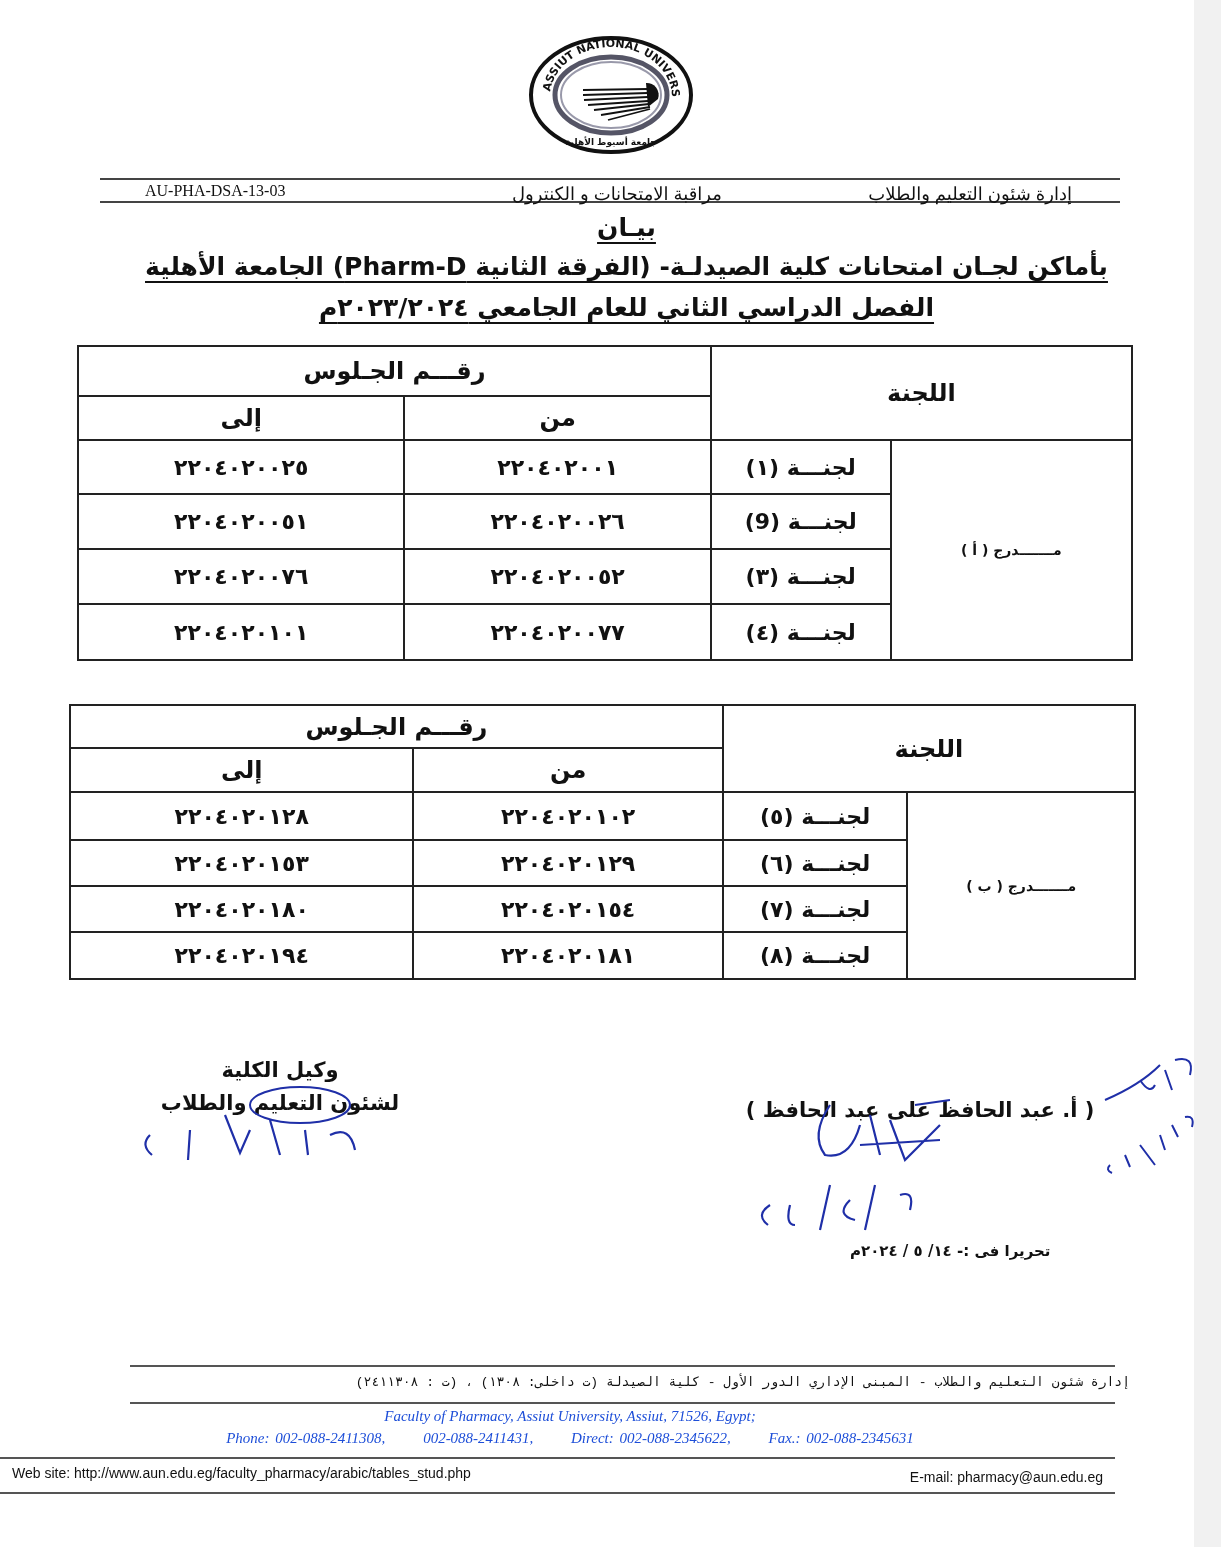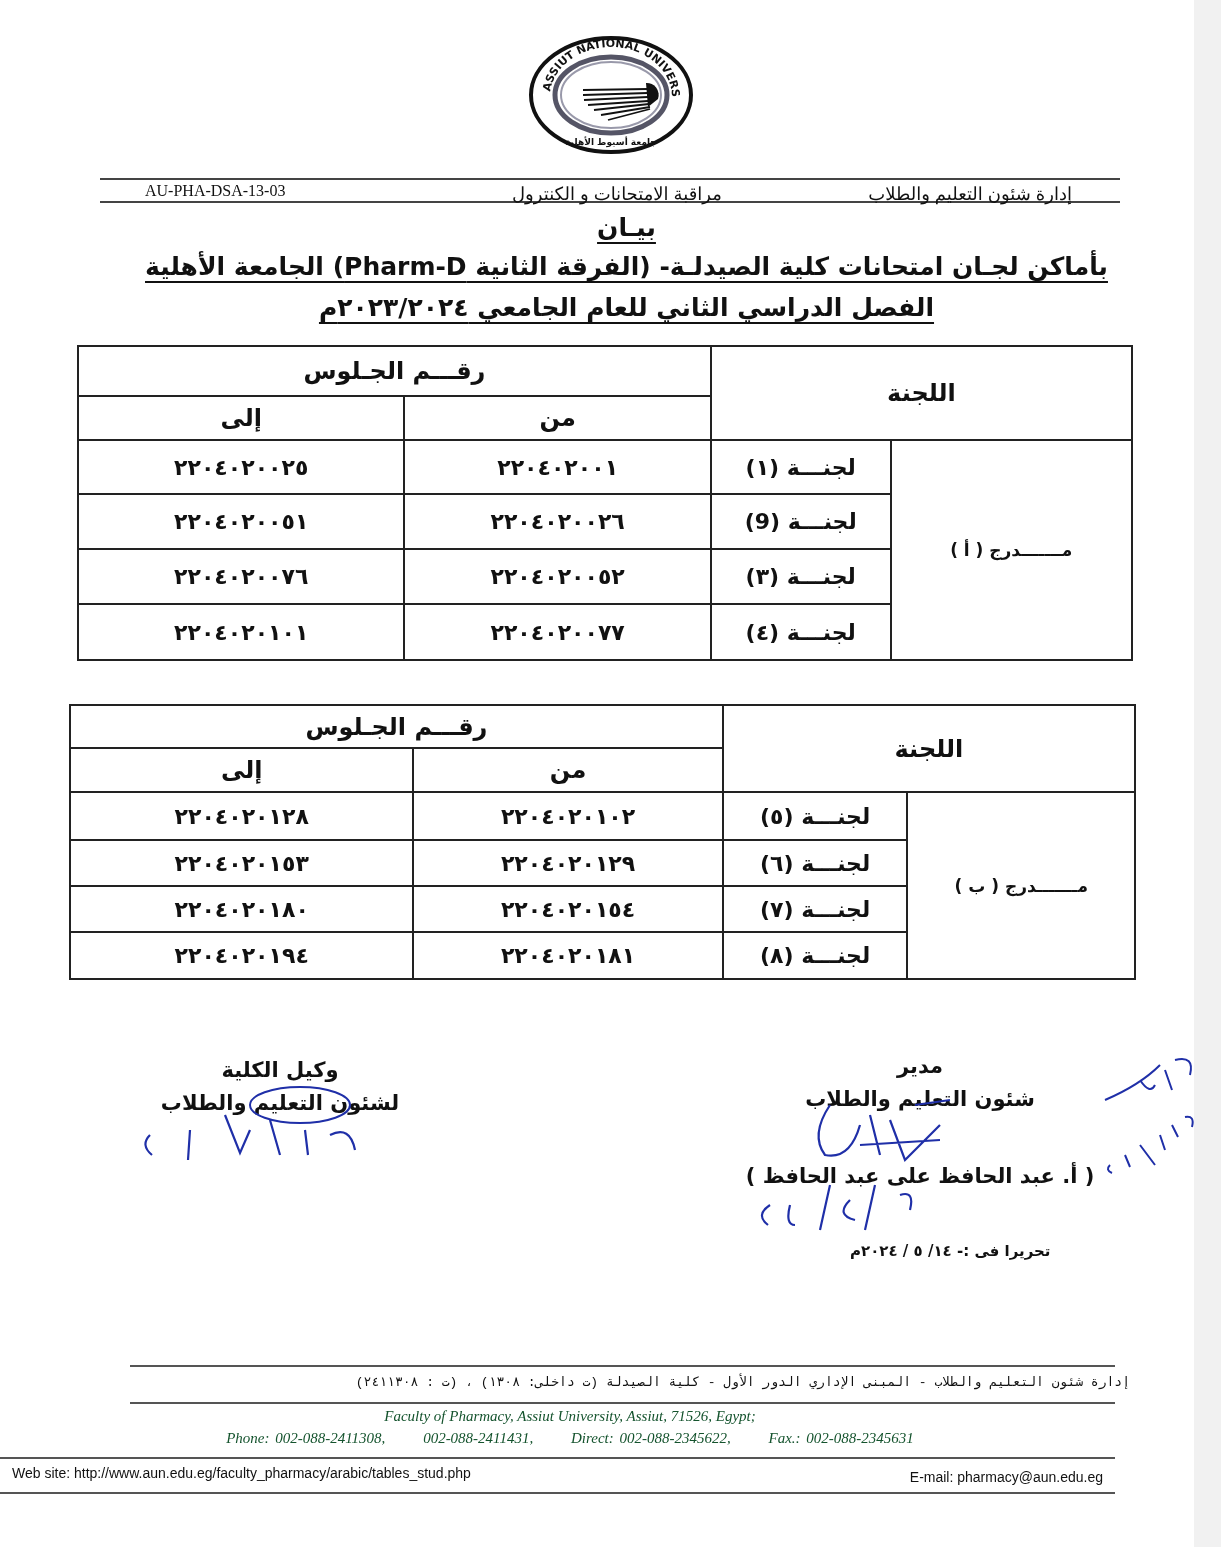--- a/index.html
+++ b/index.html
@@ -23,35 +23,35 @@
   .t1 { top: 213px; }
   .t2 { top: 252px; }
   .t3 { top: 293px; }
 
   
   table.grid { position: absolute; border-collapse: collapse; direction: rtl; }
   table.grid td { border: 2px solid #222; text-align: center; vertical-align: middle; font-weight: bold; font-family: "DejaVu Sans", sans-serif; }
   .hcell { font-size: 24px; }
   .lajna { font-size: 22px; }
   .num { font-size: 22px; letter-spacing: 1px; }
-  .hall { font-size: 17px; border-radius: 30px; }
+  .hall { font-size: 14px; border-radius: 30px; }
   .tbl1 { left: 77px; top: 345px; width: 1056px; }
   .tbl2 { left: 69px; top: 704px; width: 1067px; }
 
   
   .sig { position: absolute; direction: rtl; text-align: center; font-weight: bold; font-size: 21px; line-height: 33px; }
   .sig-left { left: 130px; top: 1040px; width: 300px; margin-top: 14px; }
   .sig-right { left: 720px; top: 1050px; width: 400px; }
   .issued { position: absolute; left: 850px; top: 1242px; direction: rtl; font-size: 15px; font-weight: bold; }
   .ink { position: absolute; }
 
   
   .fline { position: absolute; height: 0; border-top: 2px solid #555; }
   .footer-ar { position: absolute; left: 130px; width: 1000px; top: 1374px; text-align: right; direction: rtl; font-size: 13px; font-family: Liberation Mono, monospace; }
-  .footer-en { position: absolute; left: 120px; width: 900px; text-align: center; font-family: "Liberation Serif", serif; font-style: italic; font-size: 15px; color: #14532d; }
+  .footer-en { position: absolute; left: 120px; width: 900px; text-align: center; font-family: "Liberation Serif", serif; font-style: italic; font-size: 15px; color: #1d4ed8; }
   .f1 { top: 1408px; }
   .f2 { top: 1430px; word-spacing: 2px; }
   .f2 span { margin: 0 16px; }
   .web { position: absolute; left: 12px; top: 1465px; font-size: 14px; font-family: "Liberation Sans", sans-serif; }
   .mail { position: absolute; right: 118px; top: 1469px; font-size: 14px; font-family: "Liberation Sans", sans-serif; }
 </style>
 </head>
 <body>
 
 <div class="right-strip"></div>
@@ -168,22 +168,20 @@
   </tr>
 </tbody>
   </table>
 
 <div class="sig sig-left">
   <div>وكيل الكلية</div>
   <div>لشئون التعليم والطلاب</div>
   <div style="height:44px"></div>
 </div>
 <div class="sig sig-right">
-  <div>مدير</div>
-  <div>شئون التعليم والطلاب</div>
   <div style="height:44px"></div>
   <div>( أ. عبد الحافظ على عبد الحافظ )</div>
 </div>
 
 <svg class="ink" style="left:130px;top:1075px" width="260" height="110">
   <ellipse cx="170" cy="30" rx="50" ry="18" fill="none" stroke="#1f2fa8" stroke-width="2"></ellipse>
   <path d="M 20 60 Q 10 70 22 80 M 60 55 L 58 85 M 95 40 L 110 78 L 120 55 M 140 45 L 150 80 M 175 55 L 178 80 M 200 60 Q 220 50 225 75" fill="none" stroke="#1f2fa8" stroke-width="2.2"></path>
 </svg>
 <svg class="ink" style="left:740px;top:1085px" width="240" height="150">
   <path d="M 90 20 Q 70 50 85 70 Q 110 75 120 40 M 130 30 L 140 70 M 150 35 L 165 75 Q 180 60 200 40 M 175 20 L 210 15 M 120 60 L 200 55" fill="none" stroke="#1f2fa8" stroke-width="2.2"></path>

